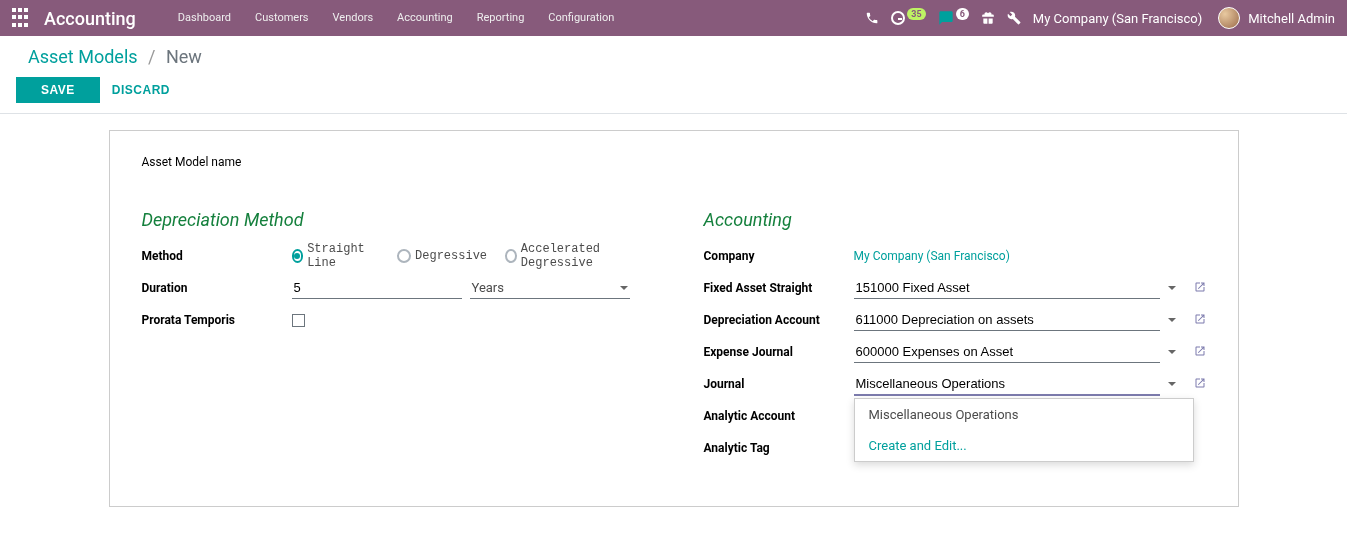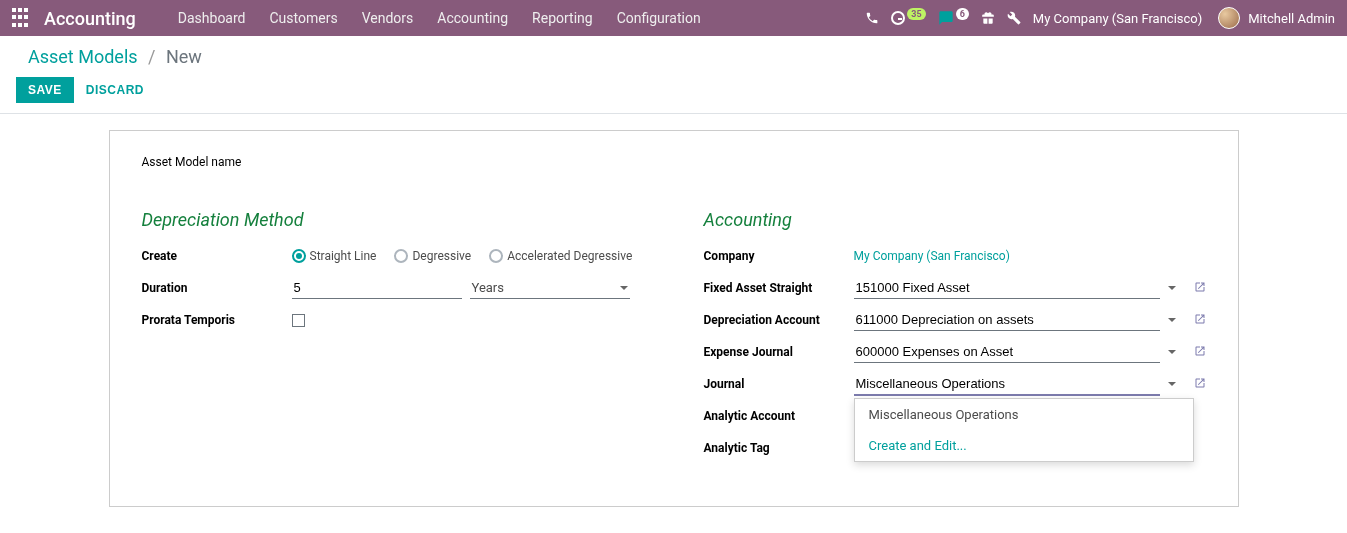--- a/index.html
+++ b/index.html
@@ -4,53 +4,53 @@
 <style>
 * { box-sizing: border-box; margin: 0; padding: 0; }
 body { font-family: -apple-system, BlinkMacSystemFont, "Segoe UI", Roboto, "Helvetica Neue", Arial, sans-serif; font-size: 13px; color: #4c4c4c; background: #fff; }
 
 
 .navbar { background: #875a7b; height: 36px; display: flex; align-items: center; color: #fff; padding: 0 8px; }
 .navbar-left { display: flex; align-items: center; gap: 0; }
 .apps-icon { width: 20px; height: 20px; display: flex; flex-wrap: wrap; gap: 2px; margin: 0 12px 0 4px; cursor: pointer; }
 .apps-icon span { width: 4px; height: 4px; background: #fff; }
 .brand { font-size: 18px; font-weight: 500; margin-right: 30px; }
-.nav-link { color: #eee; padding: 0 12px; font-size: 14px; cursor: pointer; line-height: 36px; }
+.nav-link { color: #eee; padding: 0 12px; font-size: 11px; cursor: pointer; line-height: 36px; }
 .navbar-right { margin-left: auto; display: flex; align-items: center; gap: 12px; }
 .systray-item { display: flex; align-items: center; cursor: pointer; position: relative; }
 .badge-35, .badge-6 {  color: #875a7b; font-size: 9px; font-weight: bold; padding: 1px 4px; border-radius: 8px; margin-left: 2px; position: relative; top: -4px; }
 .badge-35 { background:#bef264; }
 .badge-6 { background:#fff; }
 .clock-wrap { display:flex; align-items:center; background:transparent; }
 .clock-icon { width:14px; height:14px; border:2px solid #fff; border-radius:50%; position:relative; }
 .clock-icon::after{ content:""; position:absolute; width:4px; height:2px; background:#fff; top:5px; left:5px; }
 .user-block { display: flex; align-items: center; gap: 8px; padding: 0 4px; }
 .avatar { width: 22px; height: 22px; border-radius: 50%; background: radial-gradient(circle at 30% 30%, #e8c9a0, #9b6b4a); border:1px solid #fff; }
 
 
 .control-panel { padding: 10px 16px 0 16px; border-bottom: 1px solid #dee2e6;}
 .breadcrumb { font-size: 18px; color: #6c757d; margin-bottom: 10px; }
 .breadcrumb a { color: #00a09d; text-decoration: none; margin-left: 12px; }
 .breadcrumb-sep { margin: 0 6px; color: #999; }
 .action-buttons { display: flex; align-items: center; gap: 12px; padding-bottom: 10px; }
-.btn-save { background: #00a09d; color: #fff; border: none; padding: 6px 12px; font-size: 12px; font-weight: 600; letter-spacing: 0.5px; cursor: pointer; }
+.btn-save { background: #00a09d; color: #fff; border: none; padding: 6px 25px; font-size: 12px; font-weight: 600; letter-spacing: 0.5px; cursor: pointer; }
 .btn-discard { background: none; border: none; color: #00a09d; font-size: 12px; font-weight: 600; letter-spacing: 0.5px; cursor: pointer; }
 
 
 .sheet-wrap { display:flex; justify-content:center; padding: 16px 0 40px 0; }
 .sheet { width: 1130px; border: 1px solid #ccc; padding: 24px 32px 40px 32px; background: #fff; }
 .oe_title_label { font-size: 12px; font-weight: 400; color: #000; margin-bottom: 4px; }
 .oe_title_input { width: 640px; font-size: 30px; padding: 2px 4px; border: none; border-bottom: 1px solid #6c757d; background: #e8ecfc; outline: none; }
 .groups { display: flex; gap: 60px; margin-top: 40px; }
 .group { flex: 1; }
 .group h2 { font-size: 18px; color: #15803d; font-weight: 400; margin-bottom: 12px; font-style: italic; }
 .field-row { display: flex; align-items: center; min-height: 28px; margin-bottom: 4px; }
 .field-label { width: 150px; font-size: 12px; font-weight: 700; color: #000; }
 .field-body { flex: 1; display: flex; align-items: center; gap: 8px; }
-.radio-group { display: flex; gap: 18px; align-items: center; }
+.radio-group { display: flex; gap: 18px; align-items: center; font-family: Liberation Mono, monospace; }
 .radio-item { display: flex; align-items: center; gap: 4px; font-size: 12px; cursor: pointer; }
 .radio-dot { width: 14px; height: 14px; border: 2px solid #adb5bd; border-radius: 50%; display:flex; align-items:center; justify-content:center; }
 .radio-dot.checked { border-color: #00a09d; }
 .radio-dot.checked::after { content:""; width:6px; height:6px; background:#00a09d; border-radius:50%; }
 .text-input, .select-input { border: none; border-bottom: 1px solid #6c757d; padding: 3px 2px; font-size: 13px; background: transparent; outline: none; }
 .num-input { width: 170px; }
 .unit-select { width: 160px; display:flex; justify-content:space-between; align-items:center; border-bottom:1px solid #6c757d; cursor:pointer; padding:3px 2px; }
 .checkbox { width: 13px; height: 13px; border: 1px solid #6c757d; background: #fff; display:inline-block; cursor:pointer; }
 .link-val { color: #00a09d; font-size: 12px; text-decoration: none; }
 .m2o-row { display:flex; align-items:center; width: 100%; }
@@ -140,21 +140,21 @@
 <div class="sheet-wrap">
   <div class="sheet">
     <div class="oe_title_label">Asset Model name</div>
 
     <div class="groups">
 
       <div class="group">
         <h2>Depreciation Method</h2>
 
         <div class="field-row">
-          <div class="field-label">Create</div>
+          <div class="field-label">Method</div>
           <div class="field-body radio-group">
             <div class="radio-item">
               <span class="radio-dot checked"></span>
               <span>Straight Line</span>
             </div>
             <div class="radio-item">
               <span class="radio-dot"></span>
               <span>Degressive</span>
             </div>
             <div class="radio-item">

